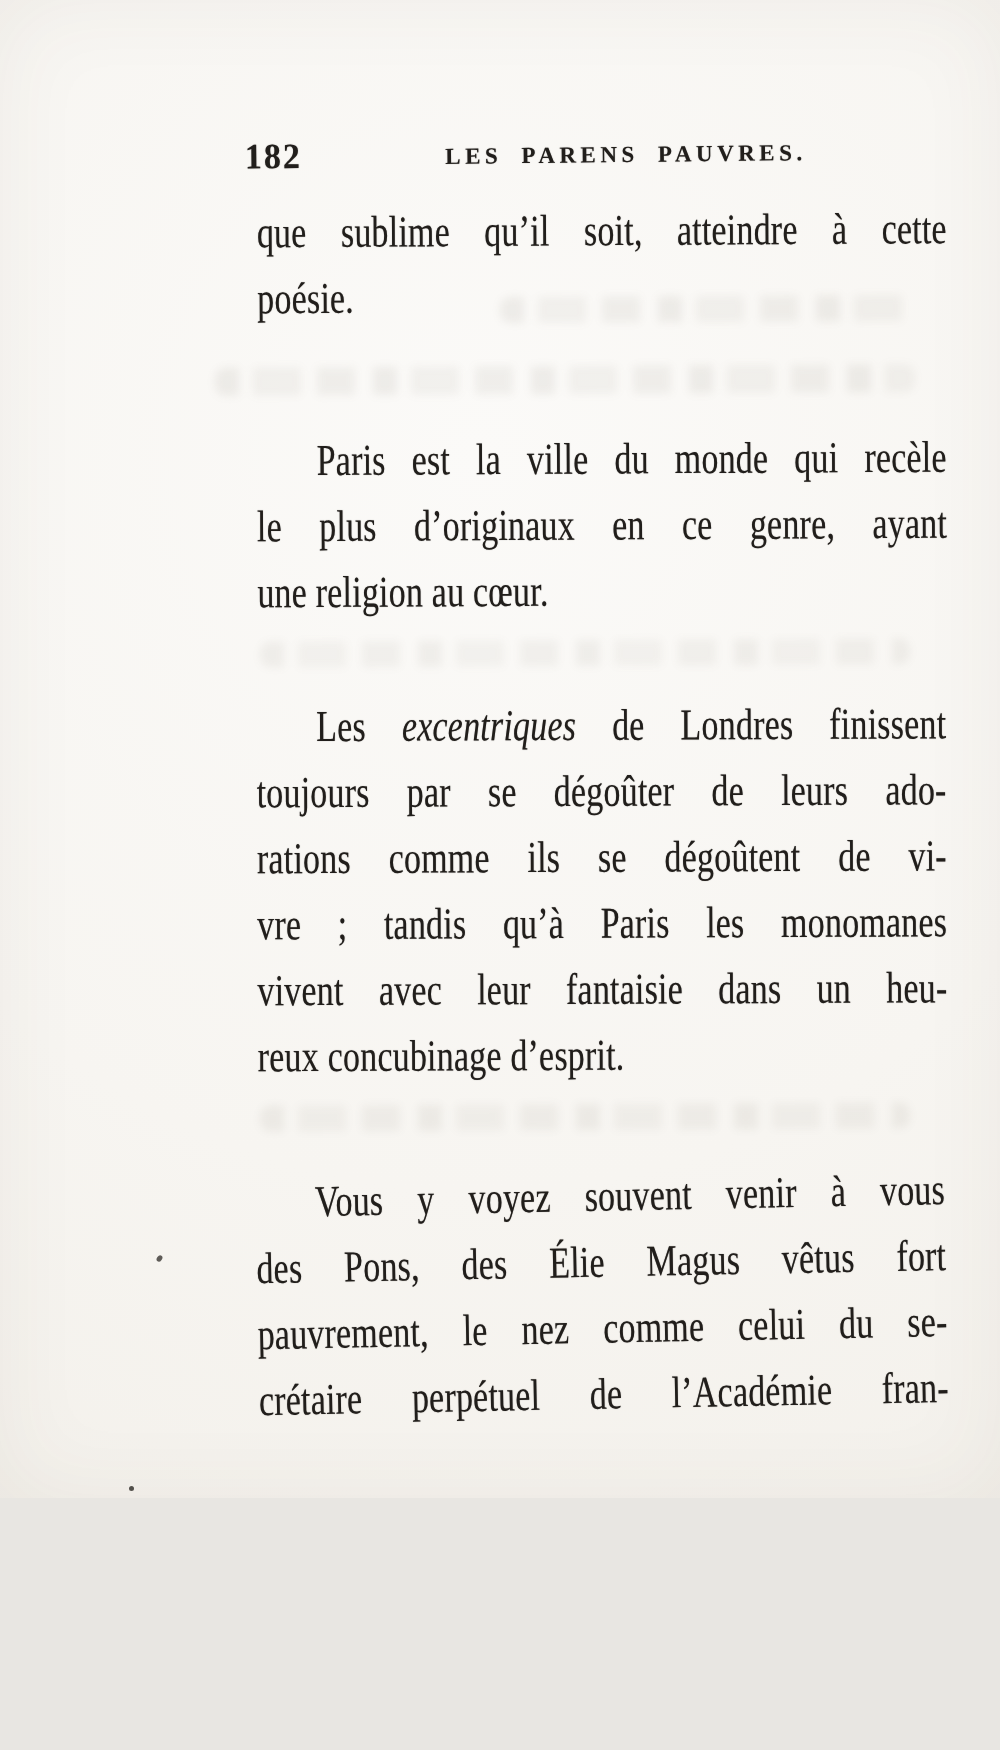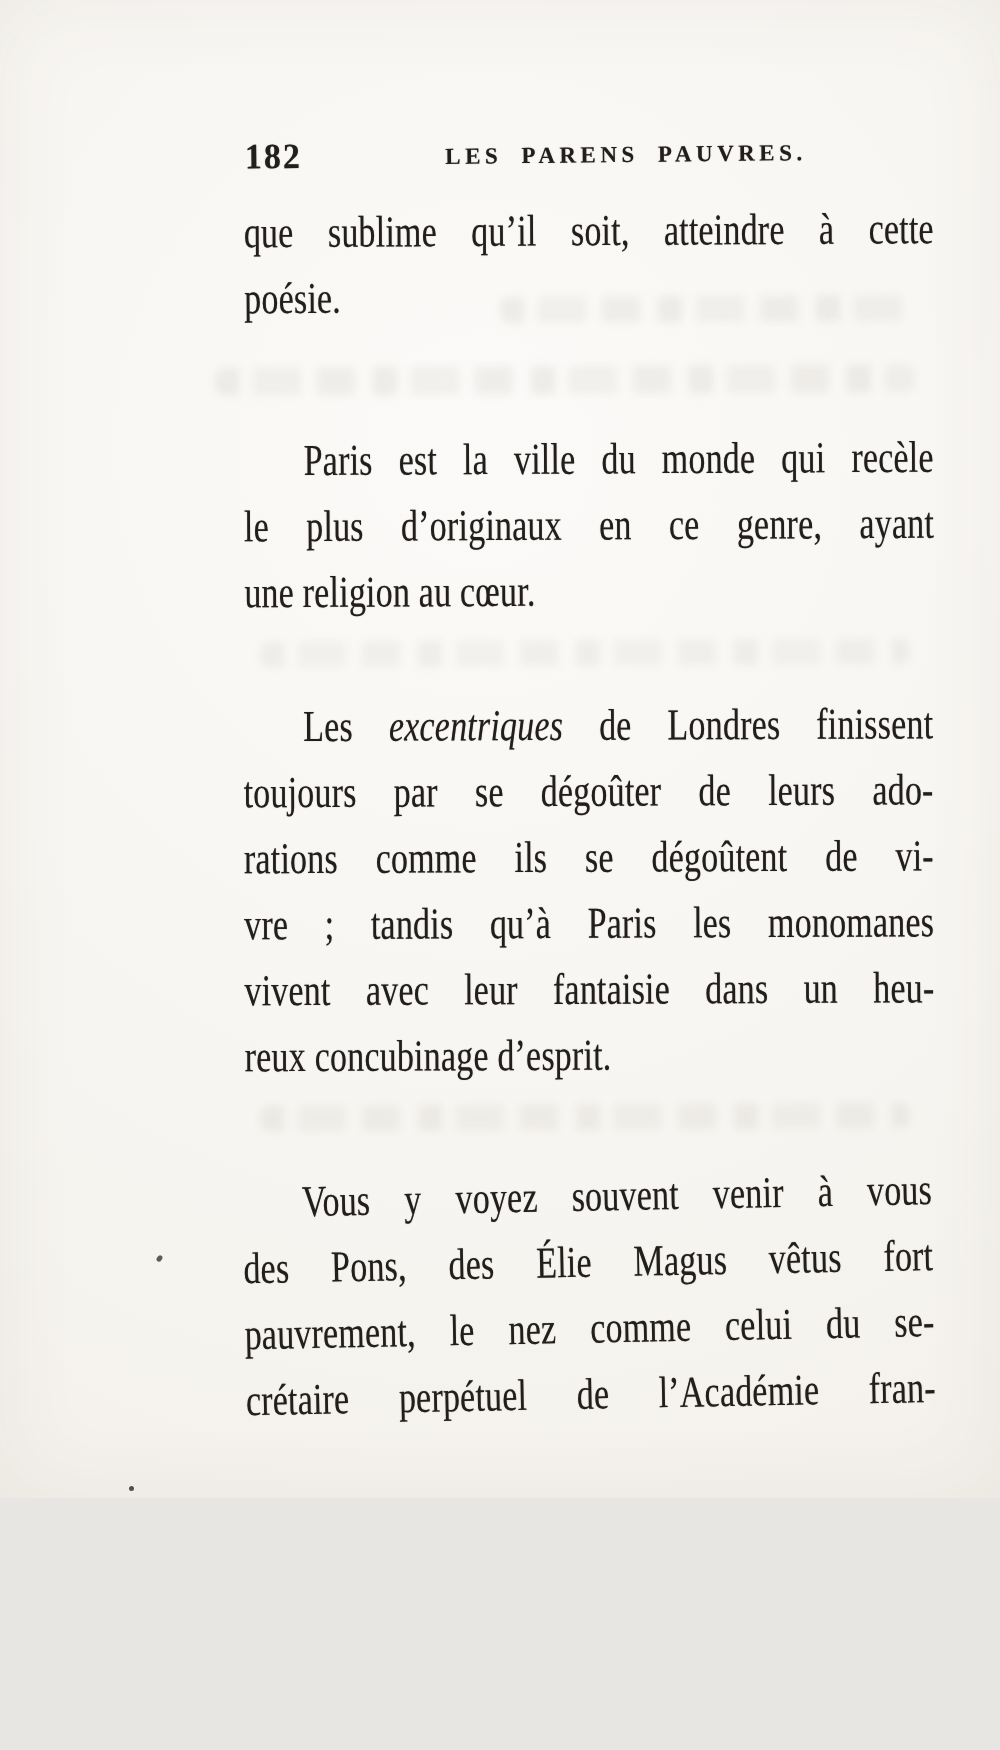--- a/index.html
+++ b/index.html
@@ -49,21 +49,21 @@
     font-weight: 700;
     letter-spacing: 4.5px;
     word-spacing: 9px;
     white-space: nowrap;
     text-shadow: 0 0 1px rgba(30, 26, 22, 0.5);
   }
 
   
   .textblock {
     position: absolute;
-    left: 244px;
+    left: 257px;
     top: 200px;
     width: 690px;
   }
   .para {
     transform-origin: 0 50%;
   }
   .para.p1 { transform: rotate(-0.35deg); }
   .para.p2 { margin-top: 96px; transform: rotate(-0.3deg); }
   .para.p3 { margin-top: 68px; transform: rotate(-0.25deg); }
   .para.p4 { margin-top: 80px; transform: rotate(-1.1deg); }

